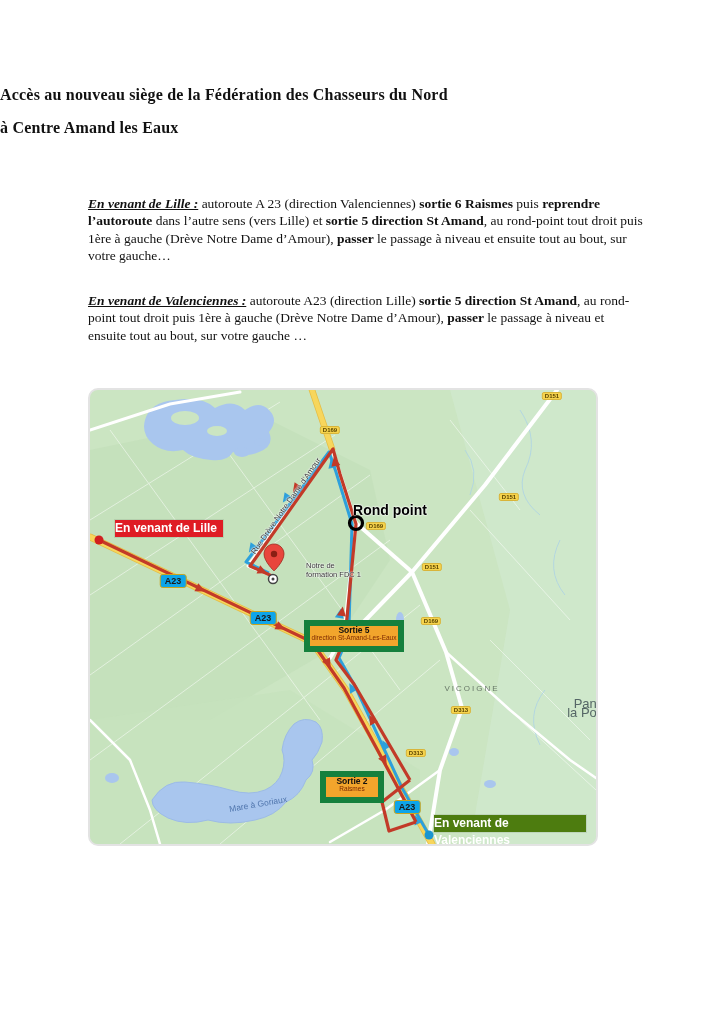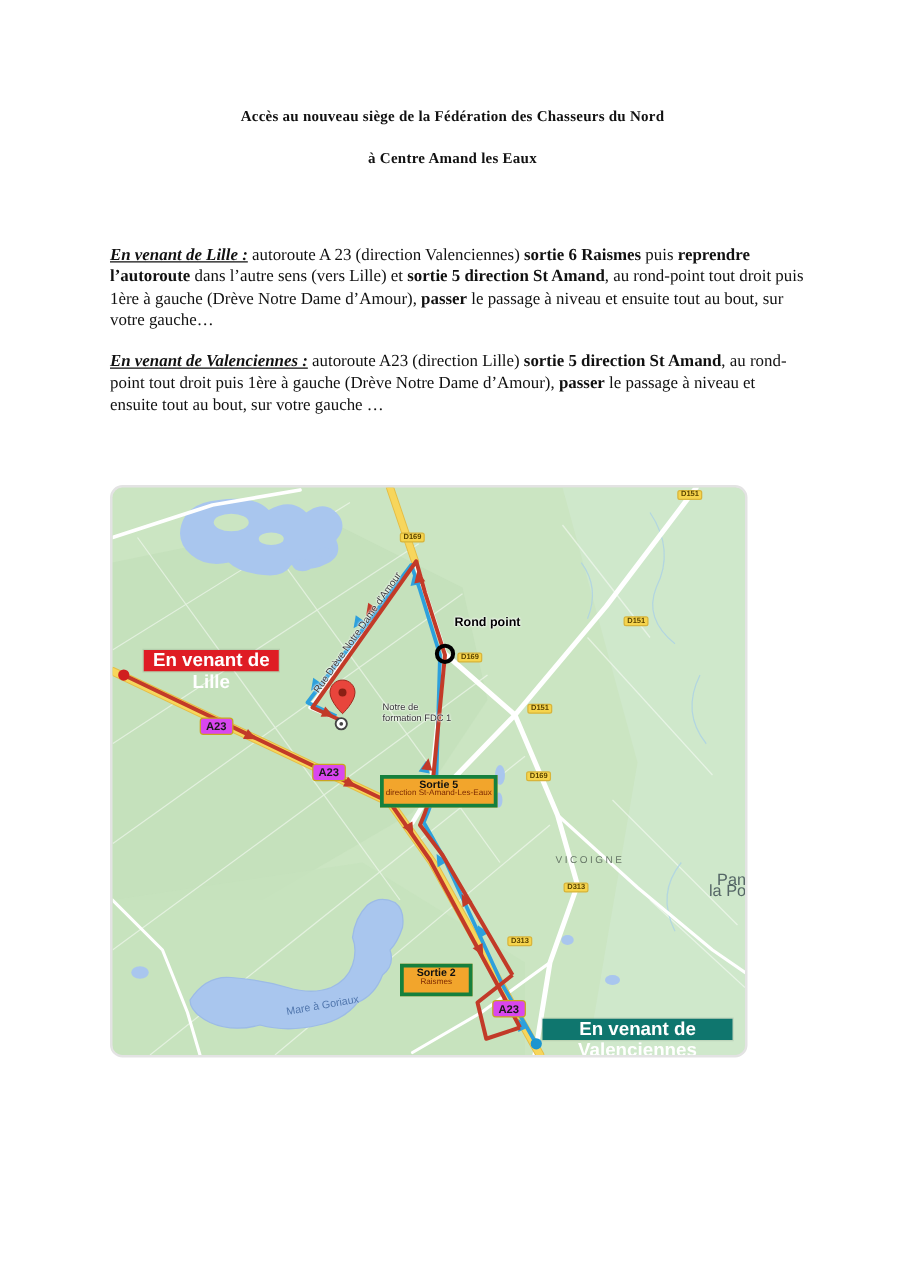--- a/index.html
+++ b/index.html
@@ -1,58 +1,58 @@
 <!DOCTYPE html>
 <html><head>
 <meta charset="utf-8">
 <style>
   html,body { margin:0; padding:0; }
   body {
     width:724px; height:1024px; position:relative;
     background:#ffffff; overflow:hidden;
     font-family:"Liberation Serif", serif; color:#111;
   }
-  .doc-title { position:absolute; left:0; right:0; text-align:center;
-    font-weight:bold; font-size:12px; letter-spacing:.2px; }
+  .doc-title { position:absolute; left:0; right:0; text-align:left;
+    font-weight:bold; font-size:16px; letter-spacing:.2px; }
   .para { position:absolute; left:88px; width:556px;
     font-size:13.5px; line-height:17.3px;margin-top:25px; }
   .lead { font-weight:bold; font-style:italic; text-decoration:underline; }
   .b { font-weight:bold; }
 
   
   .map-frame { position:absolute; left:88px; top:388px; width:510px; height:458px;
     border:2px solid #e3e3e3; border-radius:10px; overflow:hidden;
     box-sizing:border-box; background:#cbe5c2;
     font-family:"Liberation Sans", sans-serif; }
   .map-frame svg { position:absolute; left:0; top:0; }
   .mlabel { position:absolute; transform:translate(-50%,-50%); white-space:nowrap; z-index:5; }
-  .banner { position:absolute; color:#fff; font-weight:bold; text-align:center;
-    font-size:15px; z-index:6; box-shadow:0 0 0 1px rgba(0,0,0,.08); }
+  .banner { position:absolute; color:#fff; font-weight:bold; text-align:left;
+    font-size:12px; z-index:6; box-shadow:0 0 0 1px rgba(0,0,0,.08); }
   .banner-red  { background:#df1c24; }
-  .banner-blue { background:#0f766e; }
-  .exitbox { position:absolute; background:#f2a52c; border:3px solid #15803d;
+  .banner-blue { background:#4d7c0f; }
+  .exitbox { position:absolute; background:#f2a52c; border:6px solid #15803d;
     text-align:center; z-index:6; line-height:1.05; }
   .exitbox .t { font-size:8.5px; font-weight:bold; color:#101010; }
   .exitbox .s { font-size:6.5px; color:#7c2800; }
-  .shield-a { background:#d946ef; border:1px solid #c9a51f; border-radius:3px;
+  .shield-a { background:#0ea5e9; border:1px solid #c9a51f; border-radius:3px;
     font-size:9px; font-weight:bold; color:#1a1a1a; padding:1px 4px; }
   .shield-d { background:#f6d44d; border:1px solid #d8b43a; border-radius:2px;
     font-size:6px; font-weight:bold; color:#5a4400; padding:0 2px; }
   .halo { text-shadow:0 0 2px #fff, 0 0 2px #fff, 0 0 1px #fff; }
   .place { font-size:7.5px; color:#333; line-height:1.2; }
 </style>
 </head>
 <body>
 
 <div class="doc-title" style="top:86px">Accès au nouveau siège de la Fédération des Chasseurs du Nord</div>
 <div class="doc-title" style="top:119px">à Centre Amand les Eaux</div>
 
 <p class="para" style="top:170px"><span class="lead">En venant de Lille :</span><span> autoroute A 23 (direction Valenciennes) </span><span class="b">sortie 6 Raismes</span><span> puis </span><span class="b">reprendre l’autoroute</span><span> dans l’autre sens (vers Lille) et </span><span class="b">sortie 5 direction St Amand</span><span>, au rond-point tout droit puis 1ère à gauche (Drève Notre Dame d’Amour), </span><span class="b">passer</span><span> le passage à niveau et ensuite tout au bout, sur votre gauche…</span></p>
 
-<p class="para" style="top:255px"><span class="lead">En venant de Valenciennes :</span><span> autoroute A23 (direction Lille) </span><span class="b">sortie 5 direction St Amand</span><span>, au rond-point tout droit puis 1ère à gauche (Drève Notre Dame d’Amour), </span><span class="b">passer</span><span> le passage à niveau et ensuite tout au bout, sur votre gauche …</span></p>
+<p class="para" style="top:267px"><span class="lead">En venant de Valenciennes :</span><span> autoroute A23 (direction Lille) </span><span class="b">sortie 5 direction St Amand</span><span>, au rond-point tout droit puis 1ère à gauche (Drève Notre Dame d’Amour), </span><span class="b">passer</span><span> le passage à niveau et ensuite tout au bout, sur votre gauche …</span></p>
 
 <div class="map-frame">
   <svg width="506" height="454" viewBox="0 0 506 454">
 
     <g>
       <path d="M0,60 L170,25 L280,80 L300,170 L240,260 L120,330 L0,330 Z" fill="#c3dfba" opacity="0.75"></path>
       <path d="M0,330 L200,300 L330,380 L330,454 L0,454 Z" fill="#c6e2bd" opacity="0.8"></path>
       <path d="M360,0 L506,0 L506,454 L380,454 L420,220 Z" fill="#d2ead0" opacity="0.6"></path>
     </g>
 
@@ -160,21 +160,21 @@
 
   <div class="exitbox" style="left:214px; top:230px; width:88px; height:20px;">
     <div class="t">Sortie 5</div>
     <div class="s">direction St-Amand-Les-Eaux</div>
   </div>
   <div class="exitbox" style="left:230px; top:381px; width:52px; height:20px;">
     <div class="t">Sortie 2</div>
     <div class="s">Raismes</div>
   </div>
 
-  <div class="mlabel halo" style="left:300px; top:108px; font-size:10px; font-weight:bold; color:#000;">Rond point</div>
+  <div class="mlabel halo" style="left:300px; top:120px; font-size:14px; font-weight:bold; color:#000;">Rond point</div>
 
   <div class="mlabel halo place" style="left:216px; top:180px; transform:translate(0,-50%); text-align:left;">
     <div>Notre de</div>
     <div>formation FDC 1</div>
   </div>
 
   <div class="mlabel halo" style="left:196px; top:116px; transform:translate(-50%,-50%) rotate(-55deg); font-size:8px; color:#3c3c3c;">Rue Drève Notre Dame d’Amour</div>
 
   <div class="mlabel" style="left:382px; top:298px; font-size:8px; letter-spacing:2px; color:#687868;">VICOIGNE</div>
 

